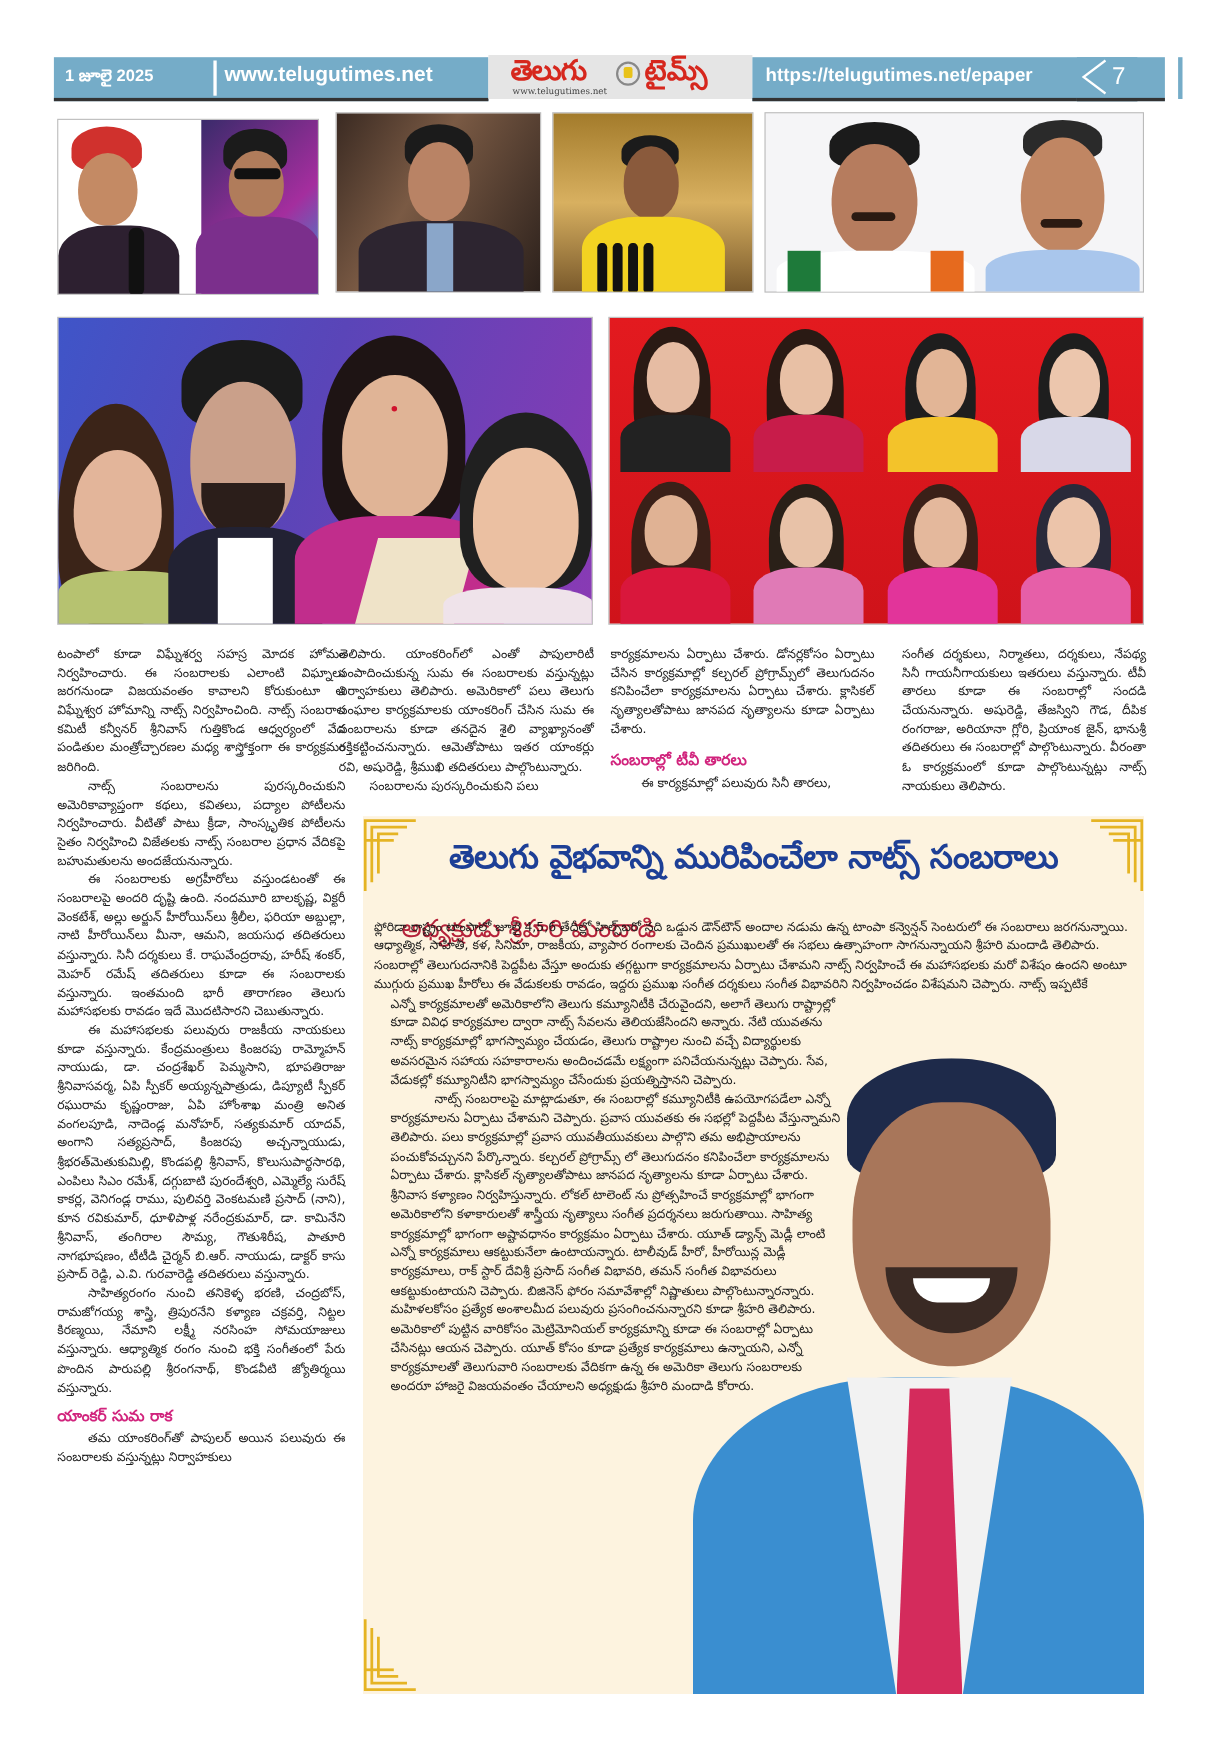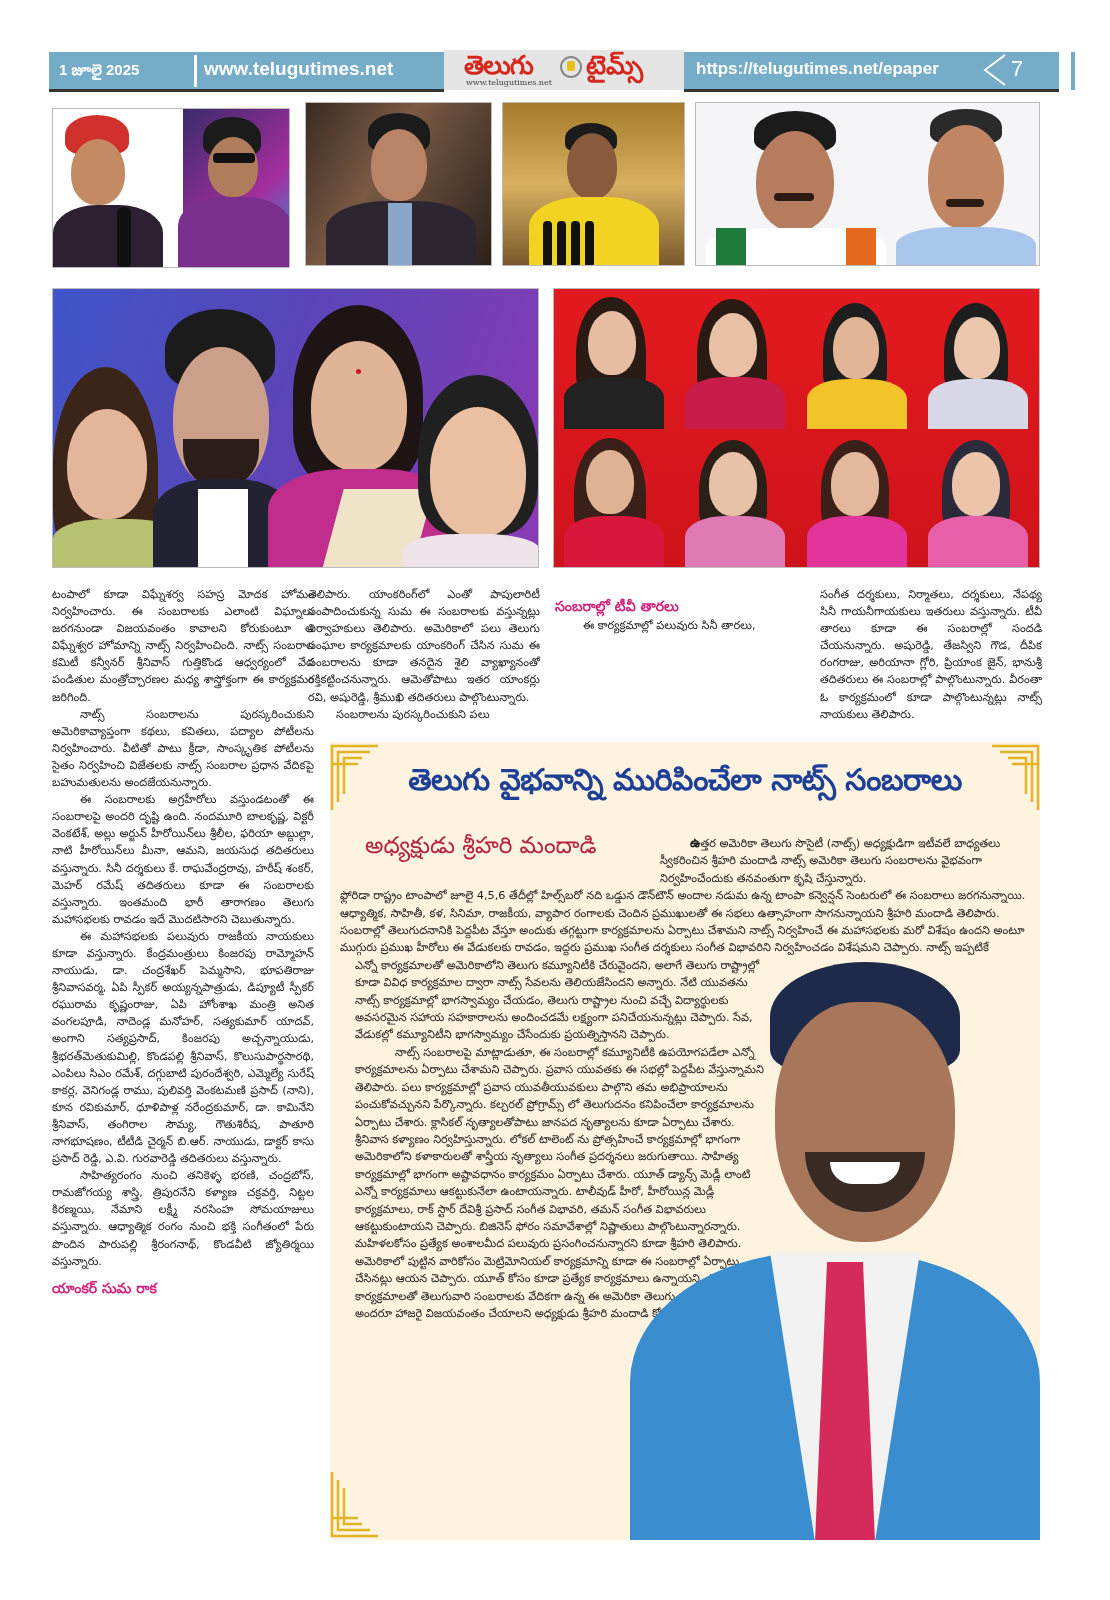--- a/index.html
+++ b/index.html
@@ -186,28 +186,30 @@
   </div>
 </div>
 
 <div class="col" style="left:52px;top:586px;width:262px;">
   <p>టంపాలో కూడా విఘ్నేశర్వ సహస్ర మోదక హోమం నిర్వహించారు. ఈ సంబరాలకు ఎలాంటి విఘ్నాలు జరగనుండా విజయవంతం కావాలని కోరుకుంటూ ఆ విఘ్నేశ్వర హోమాన్ని నాట్స్ నిర్వహించింది. నాట్స్ సంబరాల కమిటీ కన్వీనర్ శ్రీనివాస్ గుత్తికొండ ఆధ్వర్యంలో వేద పండితుల మంత్రోచ్చారణల మధ్య శాస్త్రోక్తంగా ఈ కార్యక్రమం జరిగింది.</p>
   <p class="ind">నాట్స్ సంబరాలను పురస్కరించుకుని అమెరికావ్యాప్తంగా కథలు, కవితలు, పద్యాల పోటీలను నిర్వహించారు. వీటితో పాటు క్రీడా, సాంస్కృతిక పోటీలను సైతం నిర్వహించి విజేతలకు నాట్స్ సంబరాల ప్రధాన వేదికపై బహుమతులను అందజేయనున్నారు.</p>
   <p class="ind">ఈ సంబరాలకు అగ్రహీరోలు వస్తుండటంతో ఈ సంబరాలపై అందరి దృష్టి ఉంది. నందమూరి బాలకృష్ణ, విక్టరీ వెంకటేశ్, అల్లు అర్జున్ హీరోయిన్‌లు శ్రీలీల, ఫరియా అబ్దుల్లా, నాటి హీరోయిన్‌లు మీనా, ఆమని, జయసుధ తదితరులు వస్తున్నారు. సినీ దర్శకులు కే. రాఘవేంద్రరావు, హరీష్ శంకర్, మెహర్ రమేష్ తదితరులు కూడా ఈ సంబరాలకు వస్తున్నారు. ఇంతమంది భారీ తారాగణం తెలుగు మహాసభలకు రావడం ఇదే మొదటిసారని చెబుతున్నారు.</p>
   <p class="ind">ఈ మహాసభలకు పలువురు రాజకీయ నాయకులు కూడా వస్తున్నారు. కేంద్రమంత్రులు కింజరపు రామ్మోహన్ నాయుడు, డా. చంద్రశేఖర్ పెమ్మసాని, భూపతిరాజు శ్రీనివాసవర్మ, ఏపి స్పీకర్ అయ్యన్నపాత్రుడు, డిప్యూటీ స్పీకర్ రఘురామ కృష్ణంరాజు, ఏపి హోంశాఖ మంత్రి అనిత వంగలపూడి, నాదెండ్ల మనోహర్, సత్యకుమార్ యాదవ్, అంగాని సత్యప్రసాద్, కింజరపు అచ్చన్నాయుడు, శ్రీభరత్‌మెతుకుమిల్లి, కొండపల్లి శ్రీనివాస్, కొలుసుపార్థసారథి, ఎంపిలు సిఎం రమేశ్, దగ్గుబాటి పురందేశ్వరి, ఎమ్మెల్యే సురేష్ కాకర్ల, వెనిగండ్ల రాము, పులివర్తి వెంకటమణి ప్రసాద్ (నాని), కూన రవికుమార్, ధూళిపాళ్ల నరేంద్రకుమార్, డా. కామినేని శ్రీనివాస్, తంగిరాల సౌమ్య, గౌతుశిరీష, పాతూరి నాగభూషణం, టీటీడి చైర్మన్ బి.ఆర్. నాయుడు, డాక్టర్ కాసు ప్రసాద్ రెడ్డి, ఎ.వి. గురవారెడ్డి తదితరులు వస్తున్నారు.</p>
   <p class="ind">సాహిత్యరంగం నుంచి తనికెళ్ళ భరణి, చంద్రబోస్, రామజోగయ్య శాస్త్రి, త్రిపురనేని కళ్యాణ చక్రవర్తి, నిట్టల కిరణ్మయి, నేమాని లక్ష్మీ నరసింహ సోమయాజులు వస్తున్నారు. ఆధ్యాత్మిక రంగం నుంచి భక్తి సంగీతంలో పేరు పొందిన పారుపల్లి శ్రీరంగనాథ్, కొండవీటి జ్యోతిర్మయి వస్తున్నారు.</p>
   <div class="subhead" style="margin-top:10px;">యాంకర్ సుమ రాక</div>
+  <p class="ind">తమ యాంకరింగ్‌తో పాపులర్ అయిన పలువురు ఈ సంబరాలకు వస్తున్నట్లు నిర్వాహకులు</p>
 </div>
 
 <div class="col" style="left:308px;top:586px;width:232px;">
   <p>తెలిపారు. యాంకరింగ్‌లో ఎంతో పాపులారిటీ సంపాదించుకున్న సుమ ఈ సంబరాలకు వస్తున్నట్లు నిర్వాహకులు తెలిపారు. అమెరికాలో పలు తెలుగు సంఘాల కార్యక్రమాలకు యాంకరింగ్ చేసిన సుమ ఈ సంబరాలను కూడా తనదైన శైలి వ్యాఖ్యానంతో రక్తికట్టించనున్నారు. ఆమెతోపాటు ఇతర యాంకర్లు రవి, అషురెడ్డి, శ్రీముఖి తదితరులు పాల్గొంటున్నారు.</p>
   <p class="ind">సంబరాలను పురస్కరించుకుని పలు</p>
 </div>
 
 <div class="col" style="left:555px;top:586px;width:240px;">
+  <p>కార్యక్రమాలను ఏర్పాటు చేశారు. డోనర్లకోసం ఏర్పాటు చేసిన కార్యక్రమాల్లో కల్చరల్ ప్రోగ్రామ్స్‌లో తెలుగుదనం కనిపించేలా కార్యక్రమాలను ఏర్పాటు చేశారు. క్లాసికల్ నృత్యాలతోపాటు జానపద నృత్యాలను కూడా ఏర్పాటు చేశారు.</p>
   <div class="subhead" style="margin-top:12px;">సంబరాల్లో టీవీ తారలు</div>
   <p class="ind">ఈ కార్యక్రమాల్లో పలువురు సినీ తారలు,</p>
 </div>
 
 <div class="col" style="left:820px;top:586px;width:222px;">
   <p>సంగీత దర్శకులు, నిర్మాతలు, దర్శకులు, నేపథ్య సినీ గాయనీగాయకులు ఇతరులు వస్తున్నారు. టీవీ తారలు కూడా ఈ సంబరాల్లో సందడి చేయనున్నారు. అషురెడ్డి, తేజస్విని గౌడ, దీపిక రంగరాజు, అరియానా గ్లోరి, ప్రియాంక జైన్, భానుశ్రీ తదితరులు ఈ సంబరాల్లో పాల్గొంటున్నారు. వీరంతా ఓ కార్యక్రమంలో కూడా పాల్గొంటున్నట్లు నాట్స్ నాయకులు తెలిపారు.</p>
 </div>
 
 <div class="feature">
 
@@ -233,21 +235,20 @@
         <path d="M8 60 V10 H40"></path>
         <path d="M14 52 V16 H32"></path>
         <path d="M2 22 H28"></path>
     </g>
   </svg>
 
   <div class="feat-title">తెలుగు వైభవాన్ని మురిపించేలా నాట్స్ సంబరాలు</div>
   <div class="feat-sub">అధ్యక్షుడు శ్రీహరి మందాడి</div>
 
   <div class="feat-body">
-    <p class="lead" style="text-indent:30px;"><span class="dropcap">ఉ</span><span>త్తర అమెరికా తెలుగు సొసైటీ (నాట్స్) అధ్యక్షుడిగా ఇటీవలే బాధ్యతలు స్వీకరించిన శ్రీహరి మందాడి నాట్స్ అమెరికా తెలుగు సంబరాలను వైభవంగా నిర్వహించేందుకు తనవంతుగా కృషి చేస్తున్నారు.</span></p>
     <p style="width:690px;">ఫ్లోరిడా రాష్ట్రం టాంపాలో జూలై 4,5,6 తేదీల్లో హిల్స్‌బరో నది ఒడ్డున డౌన్‌టౌన్ అందాల నడుమ ఉన్న టాంపా కన్వెన్షన్ సెంటరులో ఈ సంబరాలు జరగనున్నాయి. ఆధ్యాత్మిక, సాహితీ, కళ, సినిమా, రాజకీయ, వ్యాపార రంగాలకు చెందిన ప్రముఖులతో ఈ సభలు ఉత్సాహంగా సాగనున్నాయని శ్రీహరి మందాడి తెలిపారు. సంబరాల్లో తెలుగుదనానికి పెద్దపీట వేస్తూ అందుకు తగ్గట్టుగా కార్యక్రమాలను ఏర్పాటు చేశామని నాట్స్ నిర్వహించే ఈ మహాసభలకు మరో విశేషం ఉందని అంటూ ముగ్గురు ప్రముఖ హీరోలు ఈ వేడుకలకు రావడం, ఇద్దరు ప్రముఖ సంగీత దర్శకులు సంగీత విభావరిని నిర్వహించడం విశేషమని చెప్పారు. నాట్స్ ఇప్పటికే</p>
     <p class="narrow">ఎన్నో కార్యక్రమాలతో అమెరికాలోని తెలుగు కమ్యూనిటీకి చేరువైందని, అలాగే తెలుగు రాష్ట్రాల్లో కూడా వివిధ కార్యక్రమాల ద్వారా నాట్స్ సేవలను తెలియజేసిందని అన్నారు. నేటి యువతను నాట్స్ కార్యక్రమాల్లో భాగస్వామ్యం చేయడం, తెలుగు రాష్ట్రాల నుంచి వచ్చే విద్యార్థులకు అవసరమైన సహాయ సహకారాలను అందించడమే లక్ష్యంగా పనిచేయనున్నట్లు చెప్పారు. సేవ, వేడుకల్లో కమ్యూనిటీని భాగస్వామ్యం చేసేందుకు ప్రయత్నిస్తానని చెప్పారు.</p>
     <p class="narrow" style="text-indent:40px;">నాట్స్ సంబరాలపై మాట్లాడుతూ, ఈ సంబరాల్లో కమ్యూనిటీకి ఉపయోగపడేలా ఎన్నో కార్యక్రమాలను ఏర్పాటు చేశామని చెప్పారు. ప్రవాస యువతకు ఈ సభల్లో పెద్దపీట వేస్తున్నామని తెలిపారు. పలు కార్యక్రమాల్లో ప్రవాస యువతీయువకులు పాల్గొని తమ అభిప్రాయాలను పంచుకోవచ్చునని పేర్కొన్నారు. కల్చరల్ ప్రోగ్రామ్స్ లో తెలుగుదనం కనిపించేలా కార్యక్రమాలను ఏర్పాటు చేశారు. క్లాసికల్ నృత్యాలతోపాటు జానపద నృత్యాలను కూడా ఏర్పాటు చేశారు. శ్రీనివాస కళ్యాణం నిర్వహిస్తున్నారు. లోకల్ టాలెంట్ ను ప్రోత్సహించే కార్యక్రమాల్లో భాగంగా అమెరికాలోని కళాకారులతో శాస్త్రీయ నృత్యాలు సంగీత ప్రదర్శనలు జరుగుతాయి. సాహిత్య కార్యక్రమాల్లో భాగంగా అష్టావధానం కార్యక్రమం ఏర్పాటు చేశారు. యూత్ డ్యాన్స్ మెడ్లీ లాంటి ఎన్నో కార్యక్రమాలు ఆకట్టుకునేలా ఉంటాయన్నారు. టాలీవుడ్ హీరో, హీరోయిన్ల మెడ్లీ కార్యక్రమాలు, రాక్ స్టార్ దేవిశ్రీ ప్రసాద్ సంగీత విభావరి, తమన్ సంగీత విభావరులు ఆకట్టుకుంటాయని చెప్పారు. బిజినెస్ ఫోరం సమావేశాల్లో నిష్ణాతులు పాల్గొంటున్నారన్నారు. మహిళలకోసం ప్రత్యేక అంశాలమీద పలువురు ప్రసంగించనున్నారని కూడా శ్రీహరి తెలిపారు. అమెరికాలో పుట్టిన వారికోసం మెట్రిమోనియల్ కార్యక్రమాన్ని కూడా ఈ సంబరాల్లో ఏర్పాటు చేసినట్లు ఆయన చెప్పారు. యూత్ కోసం కూడా ప్రత్యేక కార్యక్రమాలు ఉన్నాయని, ఎన్నో కార్యక్రమాలతో తెలుగువారి సంబరాలకు వేదికగా ఉన్న ఈ అమెరికా తెలుగు సంబరాలకు అందరూ హాజరై విజయవంతం చేయాలని అధ్యక్షుడు శ్రీహరి మందాడి కోరారు.</p>
   </div>
 
   <div class="portrait">
     <div style="position:absolute;left:140px;top:0;width:190px;height:110px;background:#1e2a4a;border-radius:50% 50% 20% 20%;"></div>
     <div style="position:absolute;left:145px;top:40px;width:180px;height:240px;background:#a8765a;border-radius:45% 45% 48% 48%;"></div>
     <div style="position:absolute;left:175px;top:190px;width:120px;height:60px;background:#3a2a24;border-radius:0 0 60px 60px;"></div>
     <div style="position:absolute;left:200px;top:200px;width:70px;height:22px;background:#fff;border-radius:0 0 30px 30px;"></div>

